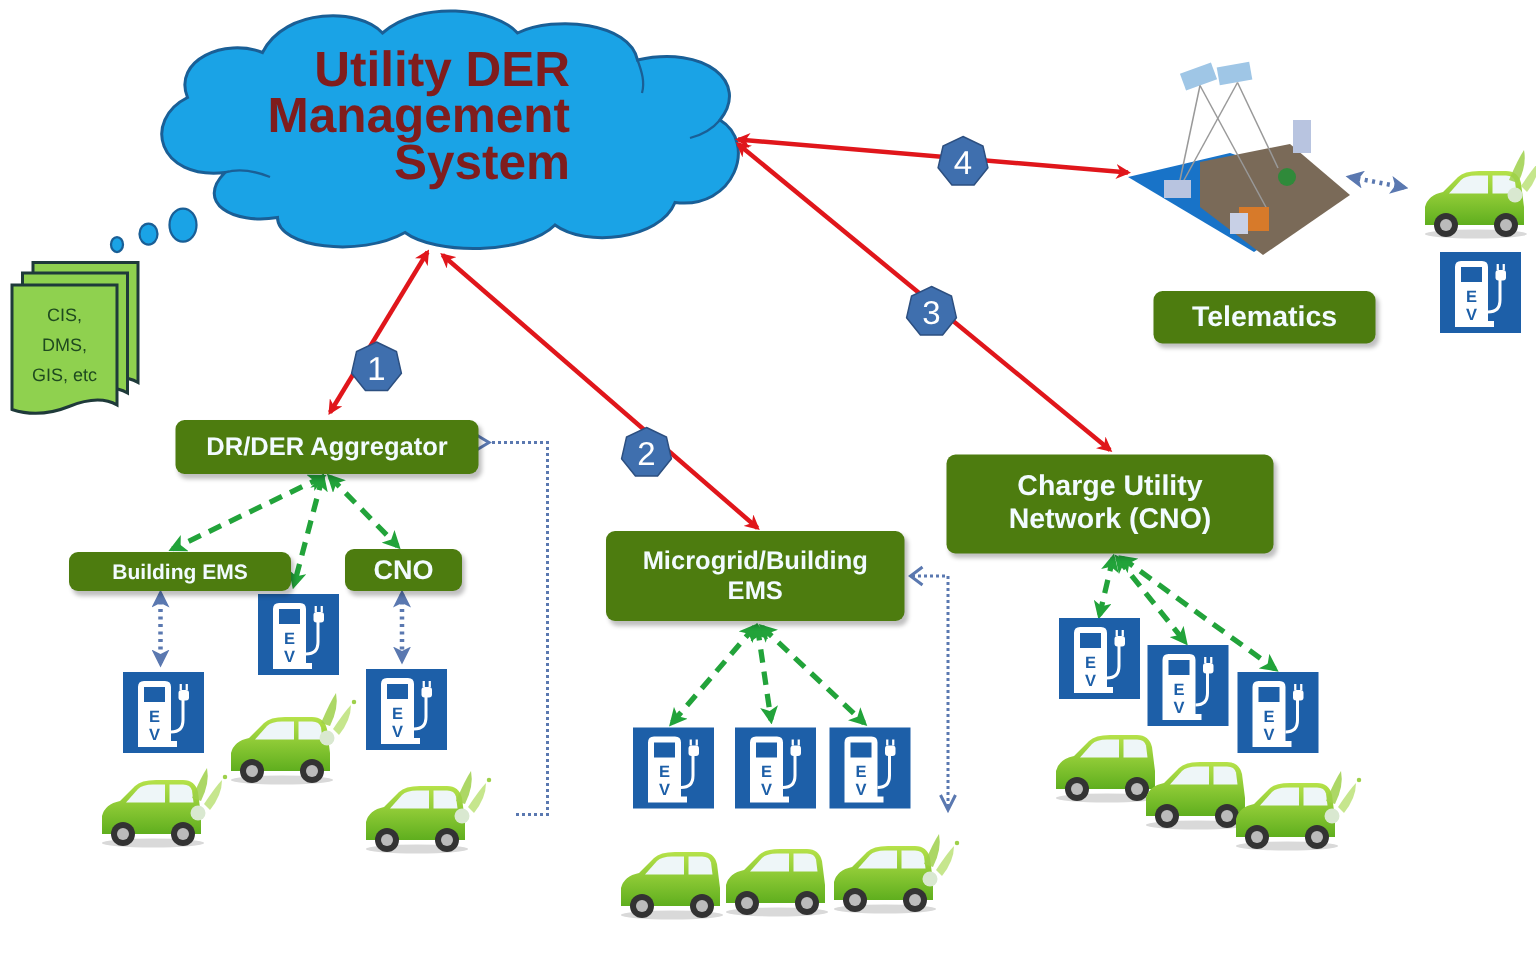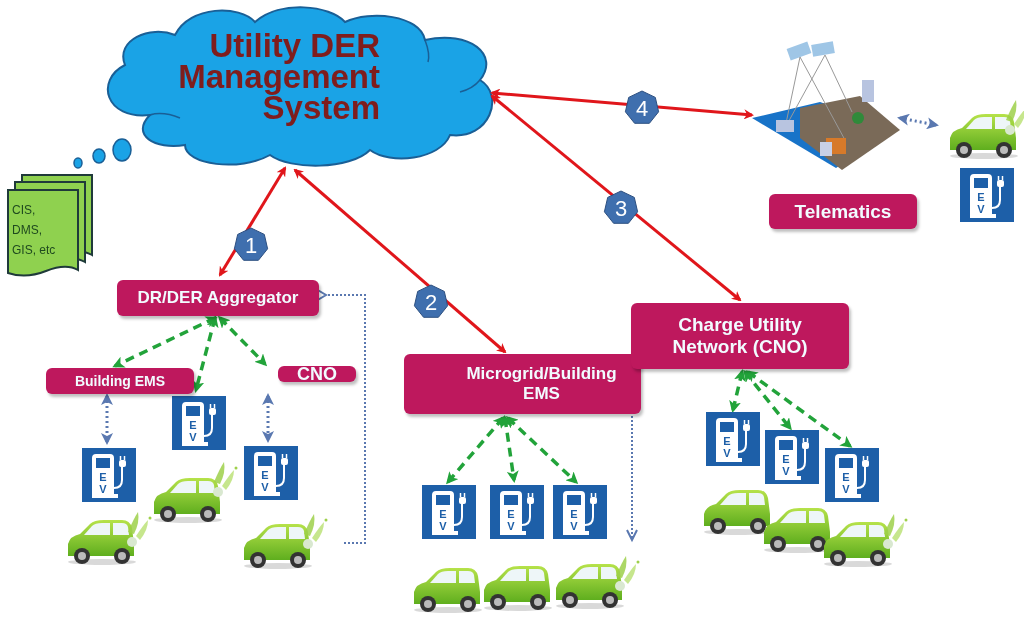--- a/index.html
+++ b/index.html
@@ -1,26 +1,26 @@
 <!DOCTYPE html>
 <html><head>
 <meta charset="utf-8">
 <style>
   html, body { margin:0; padding:0; background:#ffffff; }
   body { width:1024px; height:640px; position:relative; overflow:hidden;
          font-family:"Liberation Sans", "DejaVu Sans", sans-serif; }
   #stage { position:absolute; left:0; top:0; width:1024px; height:640px; }
-  .box { position:absolute; background:#be185d; color:#f2fbff; border-radius:6px;
+  .box { position:absolute; background:#4d7c0f; color:#f2fbff; border-radius:6px;
          box-shadow:2px 3px 3px rgba(0,0,0,0.25); display:flex; align-items:center;
          justify-content:center; text-align:center; font-weight:bold; line-height:1.15;
          font-family:"Liberation Sans", sans-serif; }
   .cloud-text { position:absolute; left:140px; top:30px; width:240px; text-align:right;
          color:#7f1d1d; font-weight:bold; font-size:33px; line-height:31px;
          font-family:"Liberation Sans", sans-serif; }
-  .docs-text { position:absolute; left:12px; top:200px; width:62px; 
+  .docs-text { position:absolute; left:12px; top:200px; width:62px; text-align:center;
          color:#1f4a1f; font-size:12px; line-height:20px;
          font-family:"Liberation Sans", sans-serif; }
   .badge-text { font-family:"Liberation Sans", sans-serif; font-size:22px; fill:#ffffff; }
 </style>
 </head>
 <body>
 
 <div id="stage">
 <svg width="1024" height="640" viewBox="0 0 1024 640" xmlns="http://www.w3.org/2000/svg" style="position:absolute;left:0;top:0;">
   <defs>
@@ -192,24 +192,24 @@
   <div>DMS,</div>
   <div>GIS, etc</div>
 </div>
 
 <div class="box" style="left:117px;top:280px;width:202px;height:36px;font-size:17px;">
   <span>DR/DER Aggregator</span>
 </div>
 <div class="box" style="left:46px;top:368px;width:148px;height:26px;font-size:14px;">
   <span>Building EMS</span>
 </div>
-<div class="box" style="left:230px;top:366px;width:78px;height:16px;font-size:18px;margin-left:48px;">
+<div class="box" style="left:230px;top:366px;width:78px;height:28px;font-size:18px;">
   <span>CNO</span>
 </div>
-<div class="box" style="left:404px;top:354px;width:199px;height:60px;font-size:17px;flex-direction:column;padding-left:38px;">
+<div class="box" style="left:404px;top:354px;width:199px;height:60px;font-size:17px;flex-direction:column;">
   <span>Microgrid/Building</span>
   <span>EMS</span>
 </div>
 <div class="box" style="left:631px;top:303px;width:218px;height:66px;font-size:19px;flex-direction:column;">
   <span>Charge Utility</span>
   <span>Network (CNO)</span>
 </div>
 <div class="box" style="left:769px;top:194px;width:148px;height:35px;font-size:19px;">
   <span>Telematics</span>
 </div>

